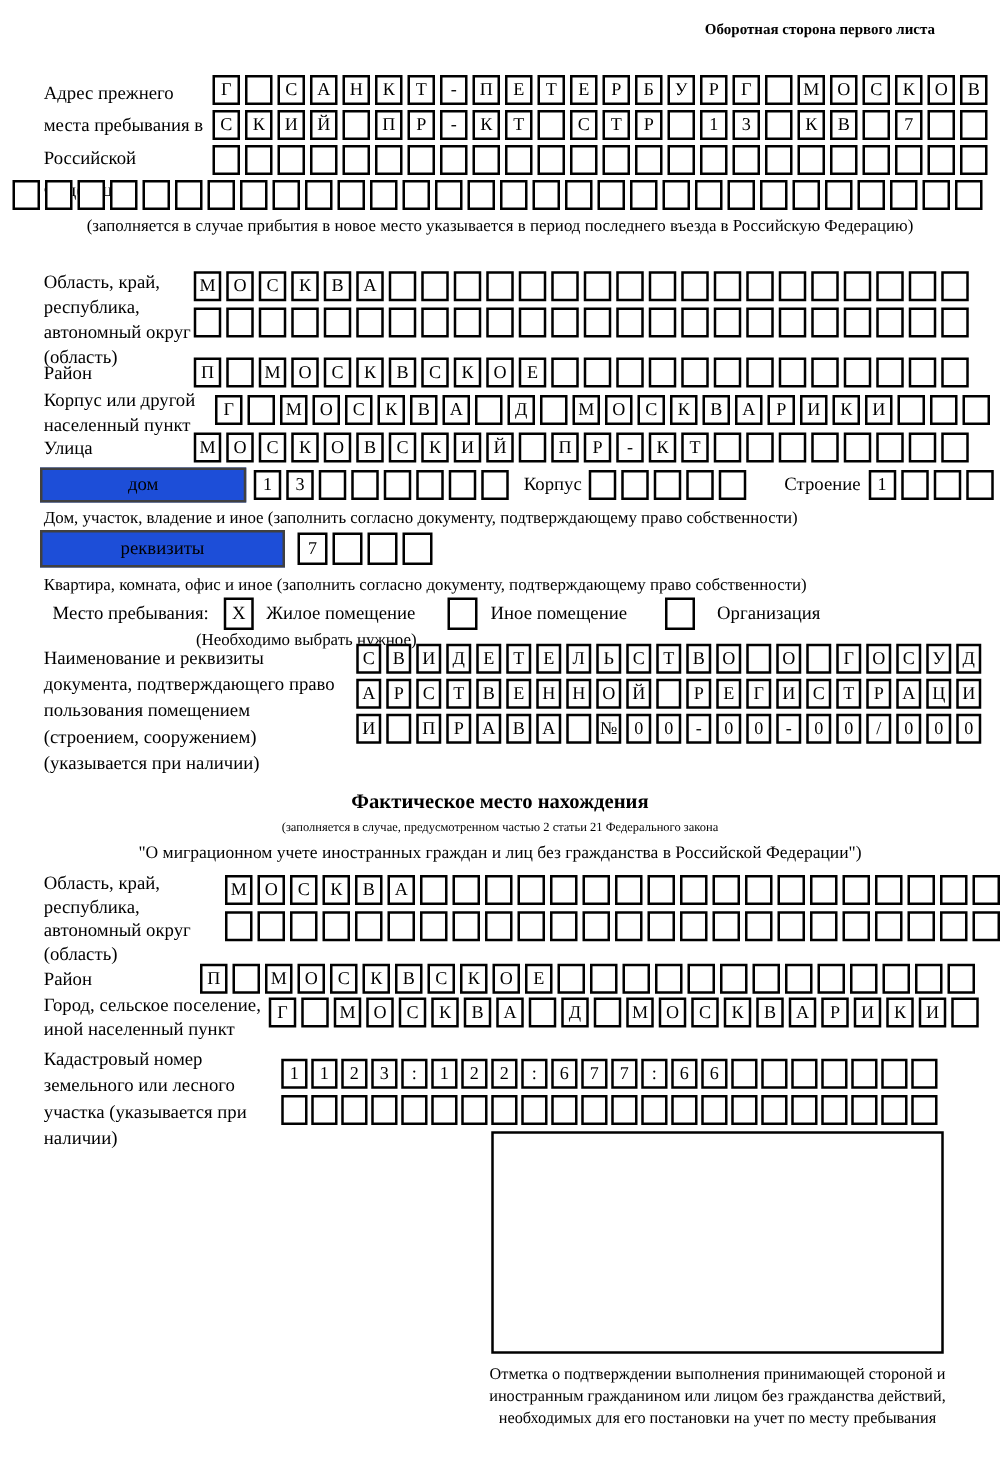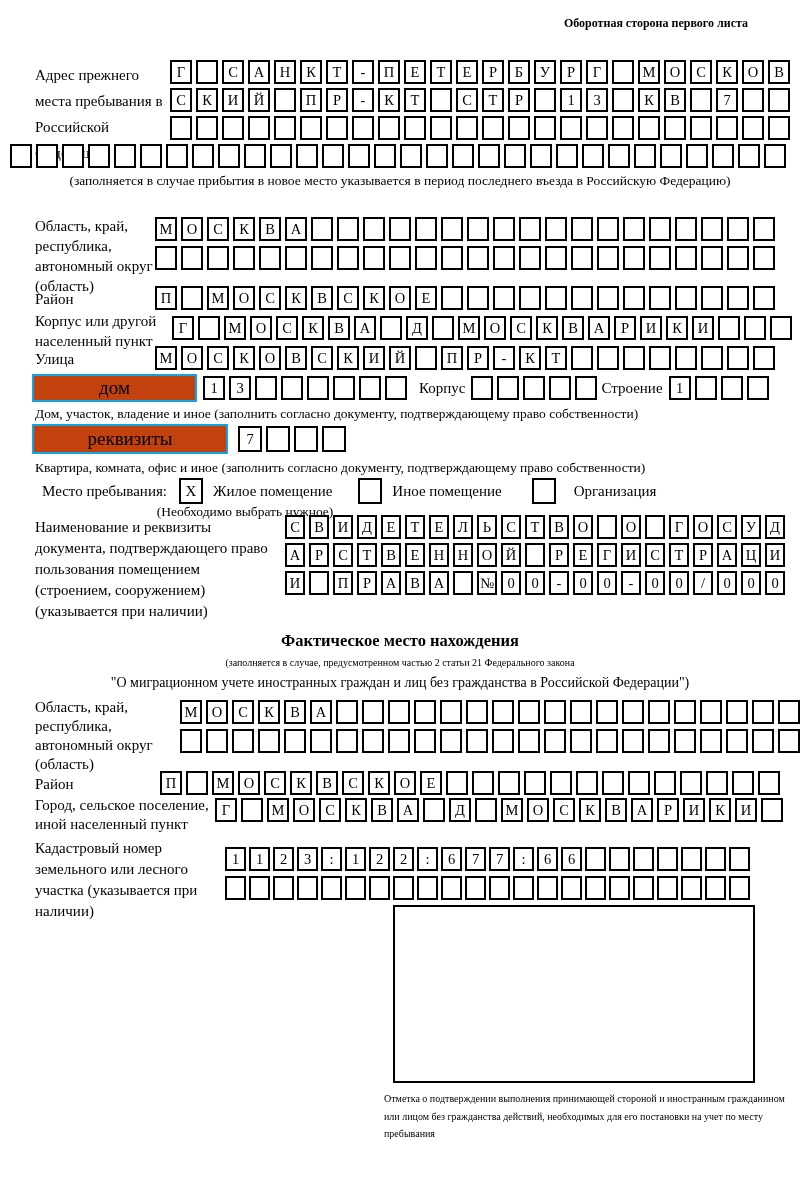--- a/index.html
+++ b/index.html
@@ -8,21 +8,21 @@
   .abs { position:absolute; }
   .lbl { font-size:15px; line-height:20px; }
   .note { font-size:13.5px; }
   .title { font-weight:bold; font-size:16.5px; text-align:center; width:800px; left:0; }
   .cellrow { display:flex; gap:4px; }
   .cell { flex:0 0 auto; width:22px; height:24px; border:2px solid #000; display:flex; align-items:center; justify-content:center; font-size:14.5px; background:#fff; }
   .cw20 .cell { width:20px; }
   .cw21 .cell { width:21px; }
   .cw24 .cell { width:24px; height:26px; }
   .g3 { gap:3px; }
-  .boxlabel { border:2px solid #0ea5e9; display:flex; align-items:center; justify-content:center; font-size:19px; background:#c2410c; }
+  .boxlabel { border:2px solid #404040; display:flex; align-items:center; justify-content:center; font-size:15px; background:#1d4ed8; }
   .inline-row { display:flex; align-items:center; }
   .checkbox { flex:0 0 auto; width:24px; height:26px; border:2px solid #000; display:flex; align-items:center; justify-content:center; font-size:15px; }
   .opt { font-size:15px; }
   .stamp-box { border:2px solid #000; background:#fff; }
 </style>
 </head>
 <body>
 
 <div class="form">
 
@@ -293,21 +293,21 @@
         <span class="cell"></span>
       </span>
     <span class="opt" style="margin:0 6px 0 12px;">Корпус</span>
     <span class="cellrow">
         <span class="cell"></span>
         <span class="cell"></span>
         <span class="cell"></span>
         <span class="cell"></span>
         <span class="cell"></span>
       </span>
-    <span class="opt" style="margin:0 6px 0 4px;">Строение</span>
+    <span class="opt" style="margin:0 6px 0 30px;">Строение</span>
     <span class="cellrow">
         <span class="cell">1</span>
         <span class="cell"></span>
         <span class="cell"></span>
         <span class="cell"></span>
       </span>
   </div>
   <div class="abs note" style="top:406px; left:35px;">Дом, участок, владение и иное (заполнить согласно документу, подтверждающему право собственности)</div>
 
   <div class="abs inline-row" style="top:424px; left:32px;">
@@ -559,15 +559,15 @@
       <span class="cell"></span>
       <span class="cell"></span>
       <span class="cell"></span>
       <span class="cell"></span>
       <span class="cell"></span>
       <span class="cell"></span>
       <span class="cell"></span>
     </div>
 
   <div class="abs stamp-box" style="top:905px; left:393px; width:362px; height:178px;"></div>
-  <div class="abs" style="top:1090px; left:384px; width:412px; text-align:left; font-size:10px; line-height:17.5px;">Отметка о подтверждении выполнения принимающей стороной и иностранным гражданином или лицом без гражданства действий, необходимых для его постановки на учет по месту пребывания</div>
+  <div class="abs" style="top:1090px; left:368px; width:412px; text-align:center; font-size:13px; line-height:17.5px;">Отметка о подтверждении выполнения принимающей стороной и иностранным гражданином или лицом без гражданства действий, необходимых для его постановки на учет по месту пребывания</div>
 
 </div>
 
 </body></html>

